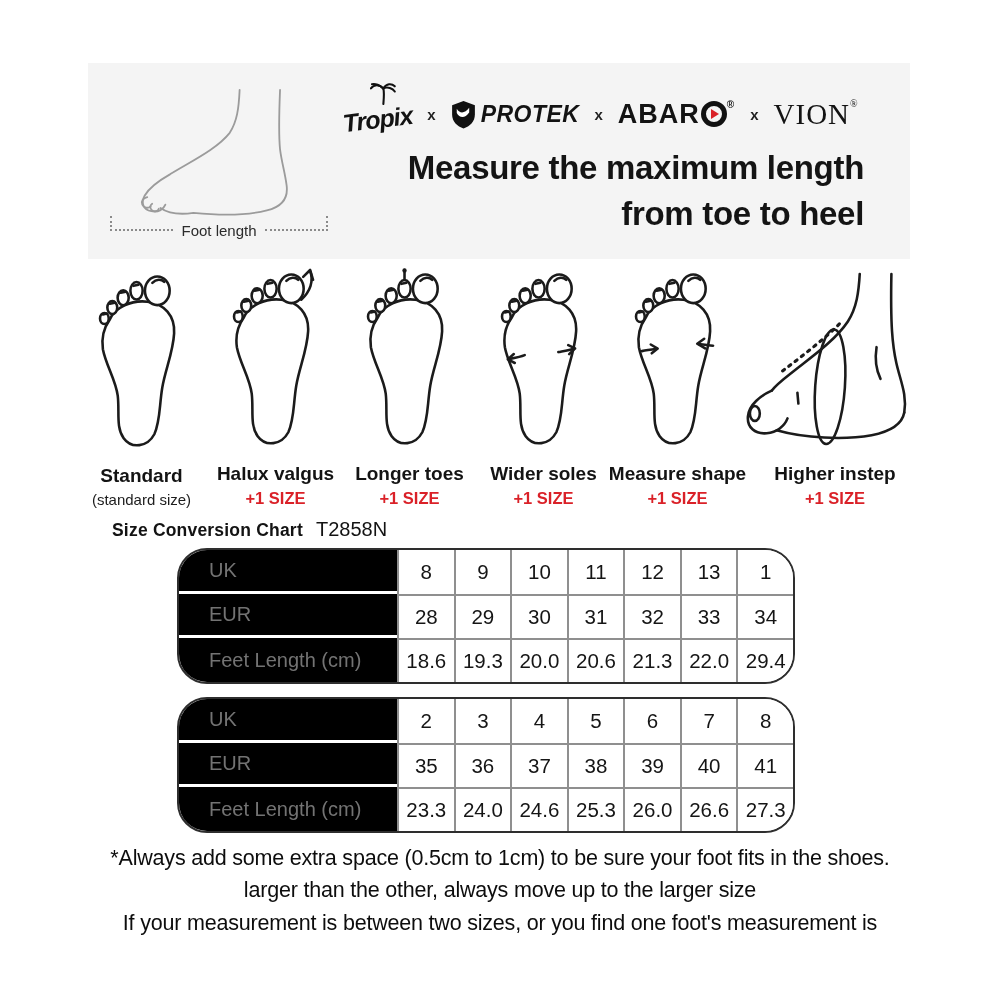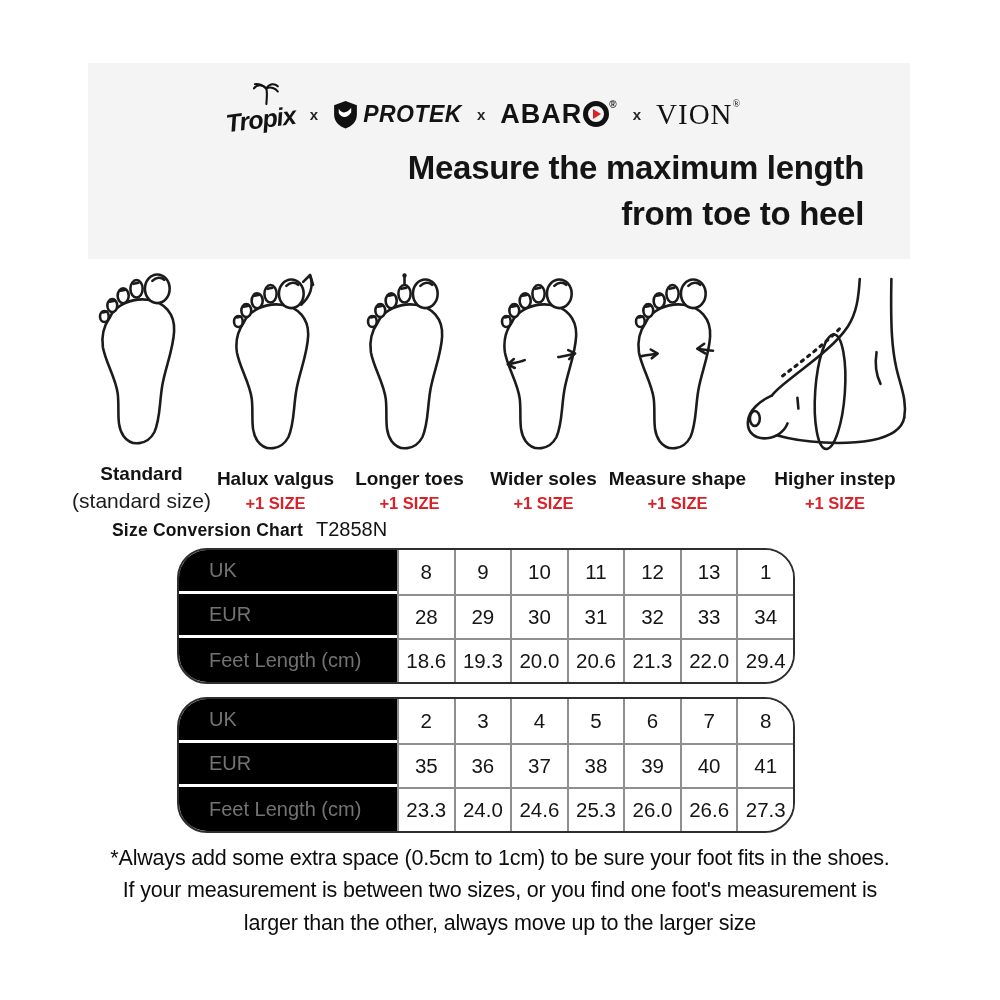--- a/index.html
+++ b/index.html
@@ -50,21 +50,21 @@
   
   .feet-row {
     position:absolute; left:75px; top:268px; width:850px;
     display:flex; justify-content:space-between; align-items:flex-end;
   }
   .foot-item { display:flex; flex-direction:column; align-items:center; width:133px; }
   .foot-item.wide { width:180px; }
   .foot-svg { height:188px; width:auto; display:block; }
   .foot-name { font-weight:bold; font-size:19px; margin-top:7px; white-space:nowrap; }
   .foot-note { font-size:16.5px; font-weight:bold; margin-top:4px; white-space:nowrap; }
-  .foot-note.plain { font-weight:normal; color:#1c1c1c; font-size:21px; }
+  .foot-note.plain { font-weight:normal; color:#1c1c1c; font-size:15px; }
 
   
   .chart-title-row { position:absolute; left:112px; top:518px; display:flex; align-items:baseline; gap:13px; }
   .chart-title { font-weight:bold; font-size:17.5px; letter-spacing:.2px; }
   .chart-model { font-size:20px; }
 
   .tables-wrap { position:absolute; left:177px; top:548px; width:618px; }
   .size-table {
     width:618px; border:2px solid #2e2e2e; border-radius:30px; overflow:hidden;
     display:grid; grid-template-columns:218px repeat(7, 1fr); grid-auto-rows:44px;
@@ -86,20 +86,37 @@
     position:absolute; left:0; top:842px; width:1000px; text-align:center;
     font-size:21.5px; font-weight:normal; line-height:1.5; letter-spacing:-0.2px; color:#0d0d0d;
   }
 </style>
 </head>
 <body>
 
 <div class="page">
 
   <div class="hero">
+    <div class="hero-foot">
+      <svg viewBox="0 0 250 160">
+        <g fill="none" stroke="#9b9b9b" stroke-width="2.2" stroke-linecap="round" stroke-linejoin="round">
+          <path d="M150,6 C149,28 147,44 138,58 C122,78 92,92 66,108 C52,116 40,125 35,134 C30,143 33,151 43,153 C52,155 58,150 60,145"></path>
+          <path d="M38,136 C33,137 30,141 32,145 C34,149 39,150 42,147"></path>
+          <path d="M44,144 C41,146 41,150 44,152 C47,154 51,153 52,150"></path>
+          <path d="M54,149 C64,156 80,157 94,155 C124,158 160,158 183,152 C200,148 209,138 207,122 C205,106 201,94 199,78 C197,58 198,30 199,6"></path>
+        </g>
+      </svg>
+      <div class="measure-row">
+        <span class="vtick left"></span>
+        <span class="vtick right"></span>
+        <span class="dotline"></span>
+        <span class="measure-label">Foot length</span>
+        <span class="dotline"></span>
+      </div>
+    </div>
 
     <div class="hero-right">
       <div class="brands">
         <span class="tropix">
           <span class="palm">
             <svg viewBox="0 0 26 22" width="27" height="23">
               <g fill="none" stroke="#111" stroke-width="2" stroke-linecap="round">
                 <path d="M13,21 C13.5,15 14,10 13,6"></path>
                 <path d="M13,6 C9,2 4,2 1,6"></path>
                 <path d="M13,6 C16,1 21,1 24,4"></path>
@@ -332,17 +349,17 @@
         <div class="st-cell topline">24.6</div>
         <div class="st-cell topline">25.3</div>
         <div class="st-cell topline">26.0</div>
         <div class="st-cell topline">26.6</div>
         <div class="st-cell topline">27.3</div>
       </div>
     </div>
 
   <div class="footnote">
     <div>*Always add some extra space (0.5cm to 1cm) to be sure your foot fits in the shoes.</div>
+    <div>larger than the other, always move up to the larger size</div>
     <div>If your measurement is between two sizes, or you find one foot's measurement is</div>
-    <div>larger than the other, always move up to the larger size</div>
   </div>
 
 </div>
 
 </body></html>

